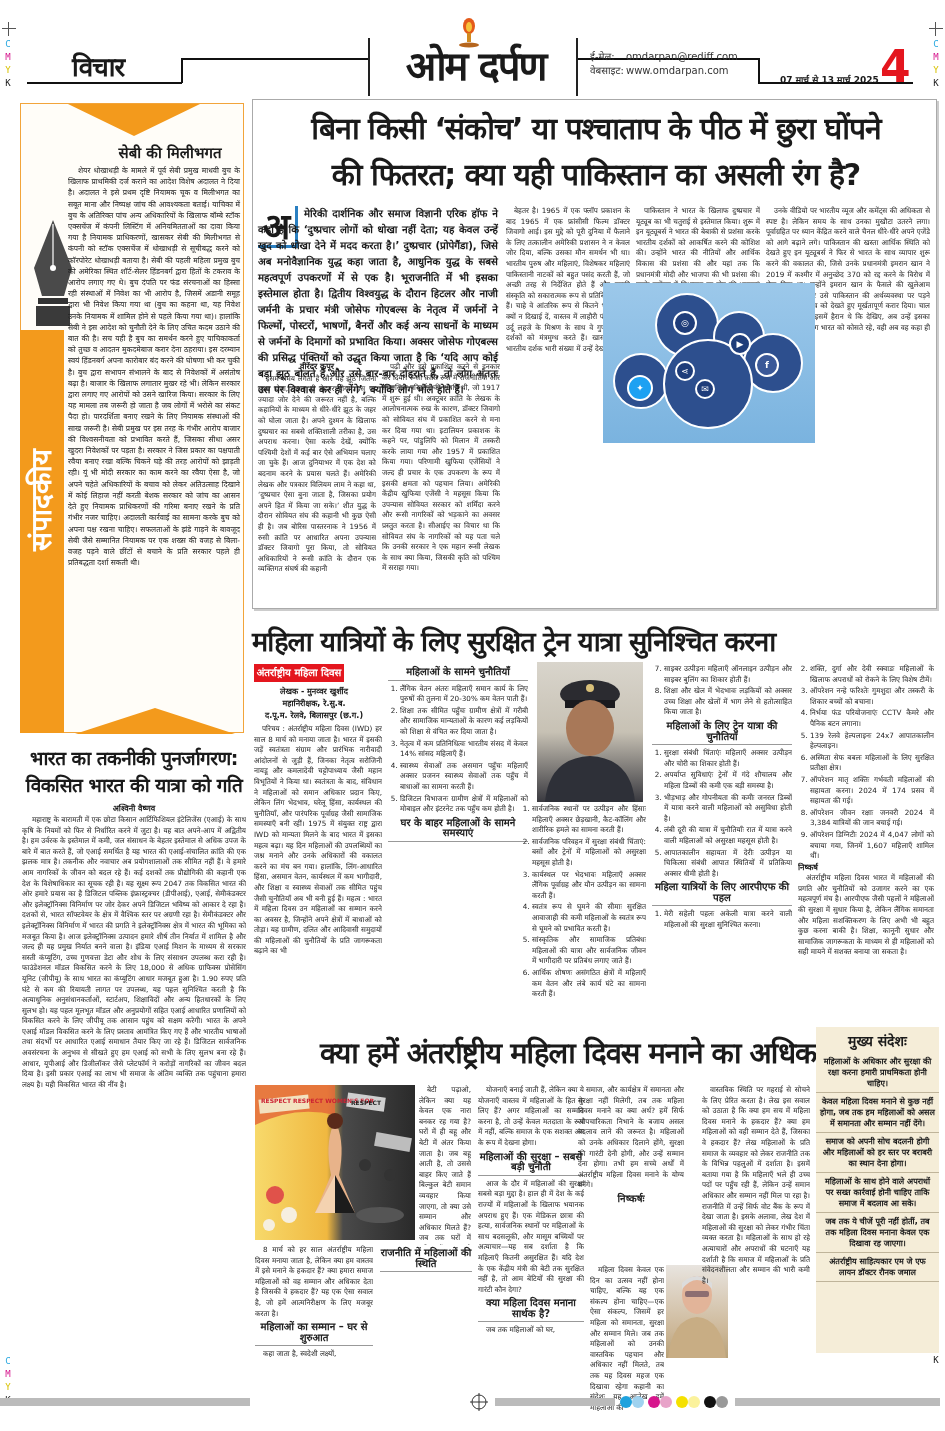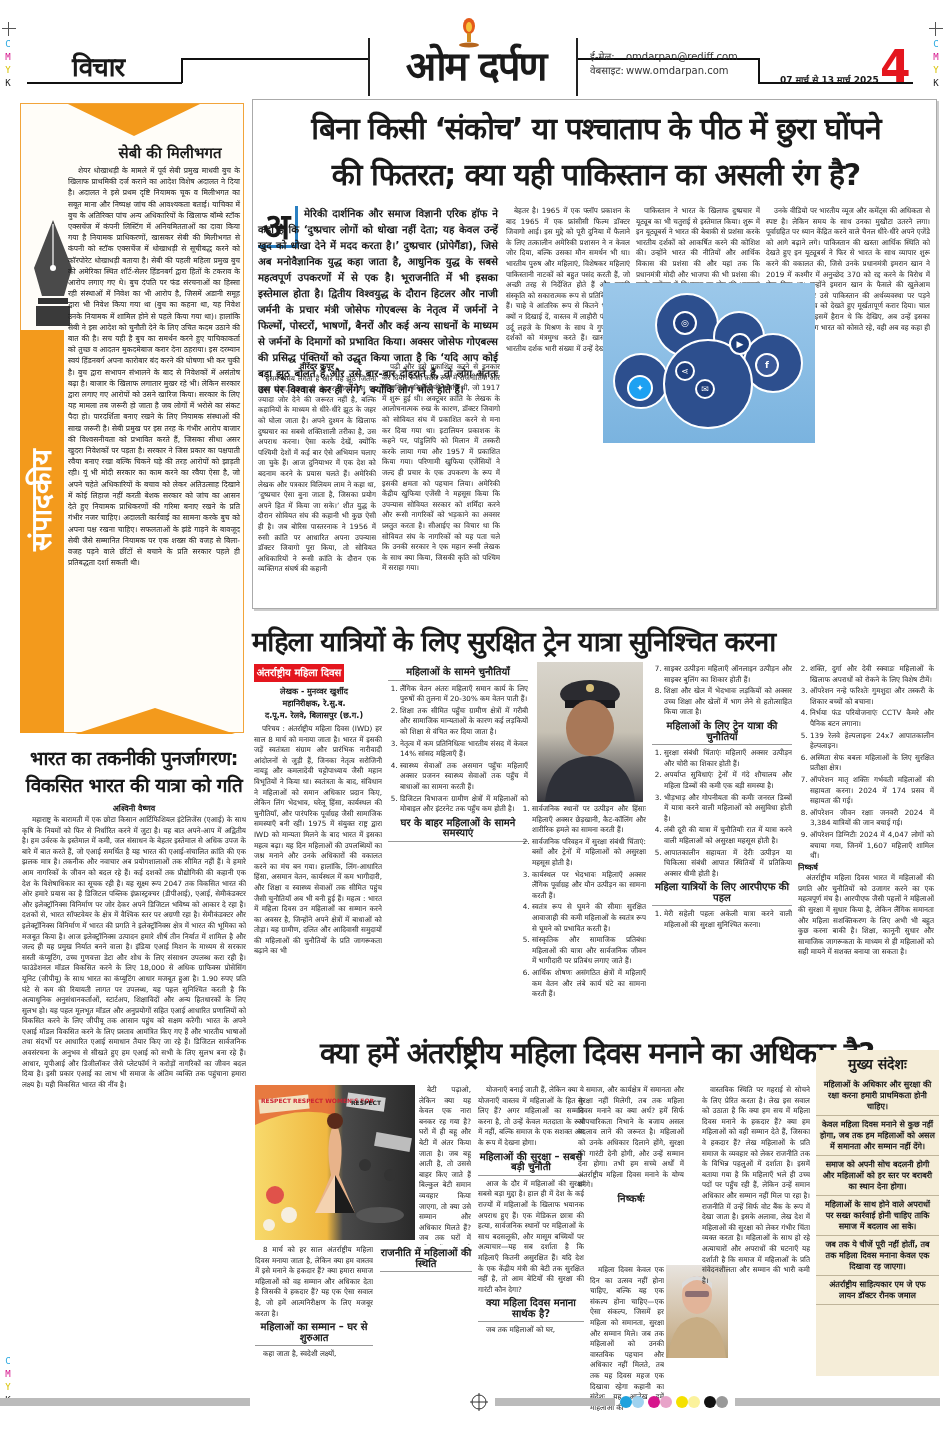--- a/index.html
+++ b/index.html
@@ -52,21 +52,21 @@
   .hl2 { left: 252px; top: 622px; width: 690px; font-size: 27px; font-weight: bold; line-height: 40px; text-align: left; letter-spacing: -1px; }
   .tag-red { left: 254px; top: 664px; width: 90px; height: 18px; background: #e4161e; color: #fff; font-size: 10px; font-weight: bold; line-height: 18px; text-align: center; }
   .a2-author { left: 254px; top: 686px; width: 120px; font-size: 8px; font-weight: bold; line-height: 12px; text-align: center; }
   .subhead { font-size: 10px; font-weight: bold; text-align: center; margin: 3px 0; padding-bottom: 2px; border-bottom: 1px solid #999; }
   .officer { left: 537px; top: 662px; width: 106px; height: 140px; background: linear-gradient(180deg, #d9d5cc 0%, #c7c1b4 50%, #3a3a40 100%); overflow: hidden; }
   .col ol { padding-left: 12px; }
   .col li { margin-bottom: 1px; }
   
   .hl3 { left: 252px; top: 1030px; width: 690px; font-size: 29px; font-weight: bold; line-height: 46px; text-align: center; letter-spacing: -1px; }
   .illustration { left: 255px; top: 1085px; width: 160px; height: 155px; overflow: hidden; background: linear-gradient(90deg, #f7d96b 0%, #f0b840 45%, #4a4a4a 55%, #2a2a2a 100%); }
-  .msg-box { left: 816px; top: 1050px; width: 123px; height: 326px; background: #f5edd8; }
+  .msg-box { left: 816px; top: 1027px; width: 123px; height: 326px; background: #f5edd8; }
   .msg-title { font-size: 14px; font-weight: bold; text-align: center; margin: 4px 0 3px; }
   .msg-item { font-size: 8px; font-weight: bold; line-height: 11px; text-align: center; padding: 3px 4px; border-bottom: 1px solid #bfb49a; }
   .author-photo { left: 666px; top: 1265px; width: 62px; height: 93px; background: linear-gradient(180deg, #e8e4df 0%, #cdb899 70%, #b8a178 100%); overflow: hidden; }
   
   .bar { position: absolute; height: 8px; background: #bbb; }
   .dot { position: absolute; width: 12px; height: 12px; border-radius: 50%; }
 </style>
 </head>
 <body>
 

